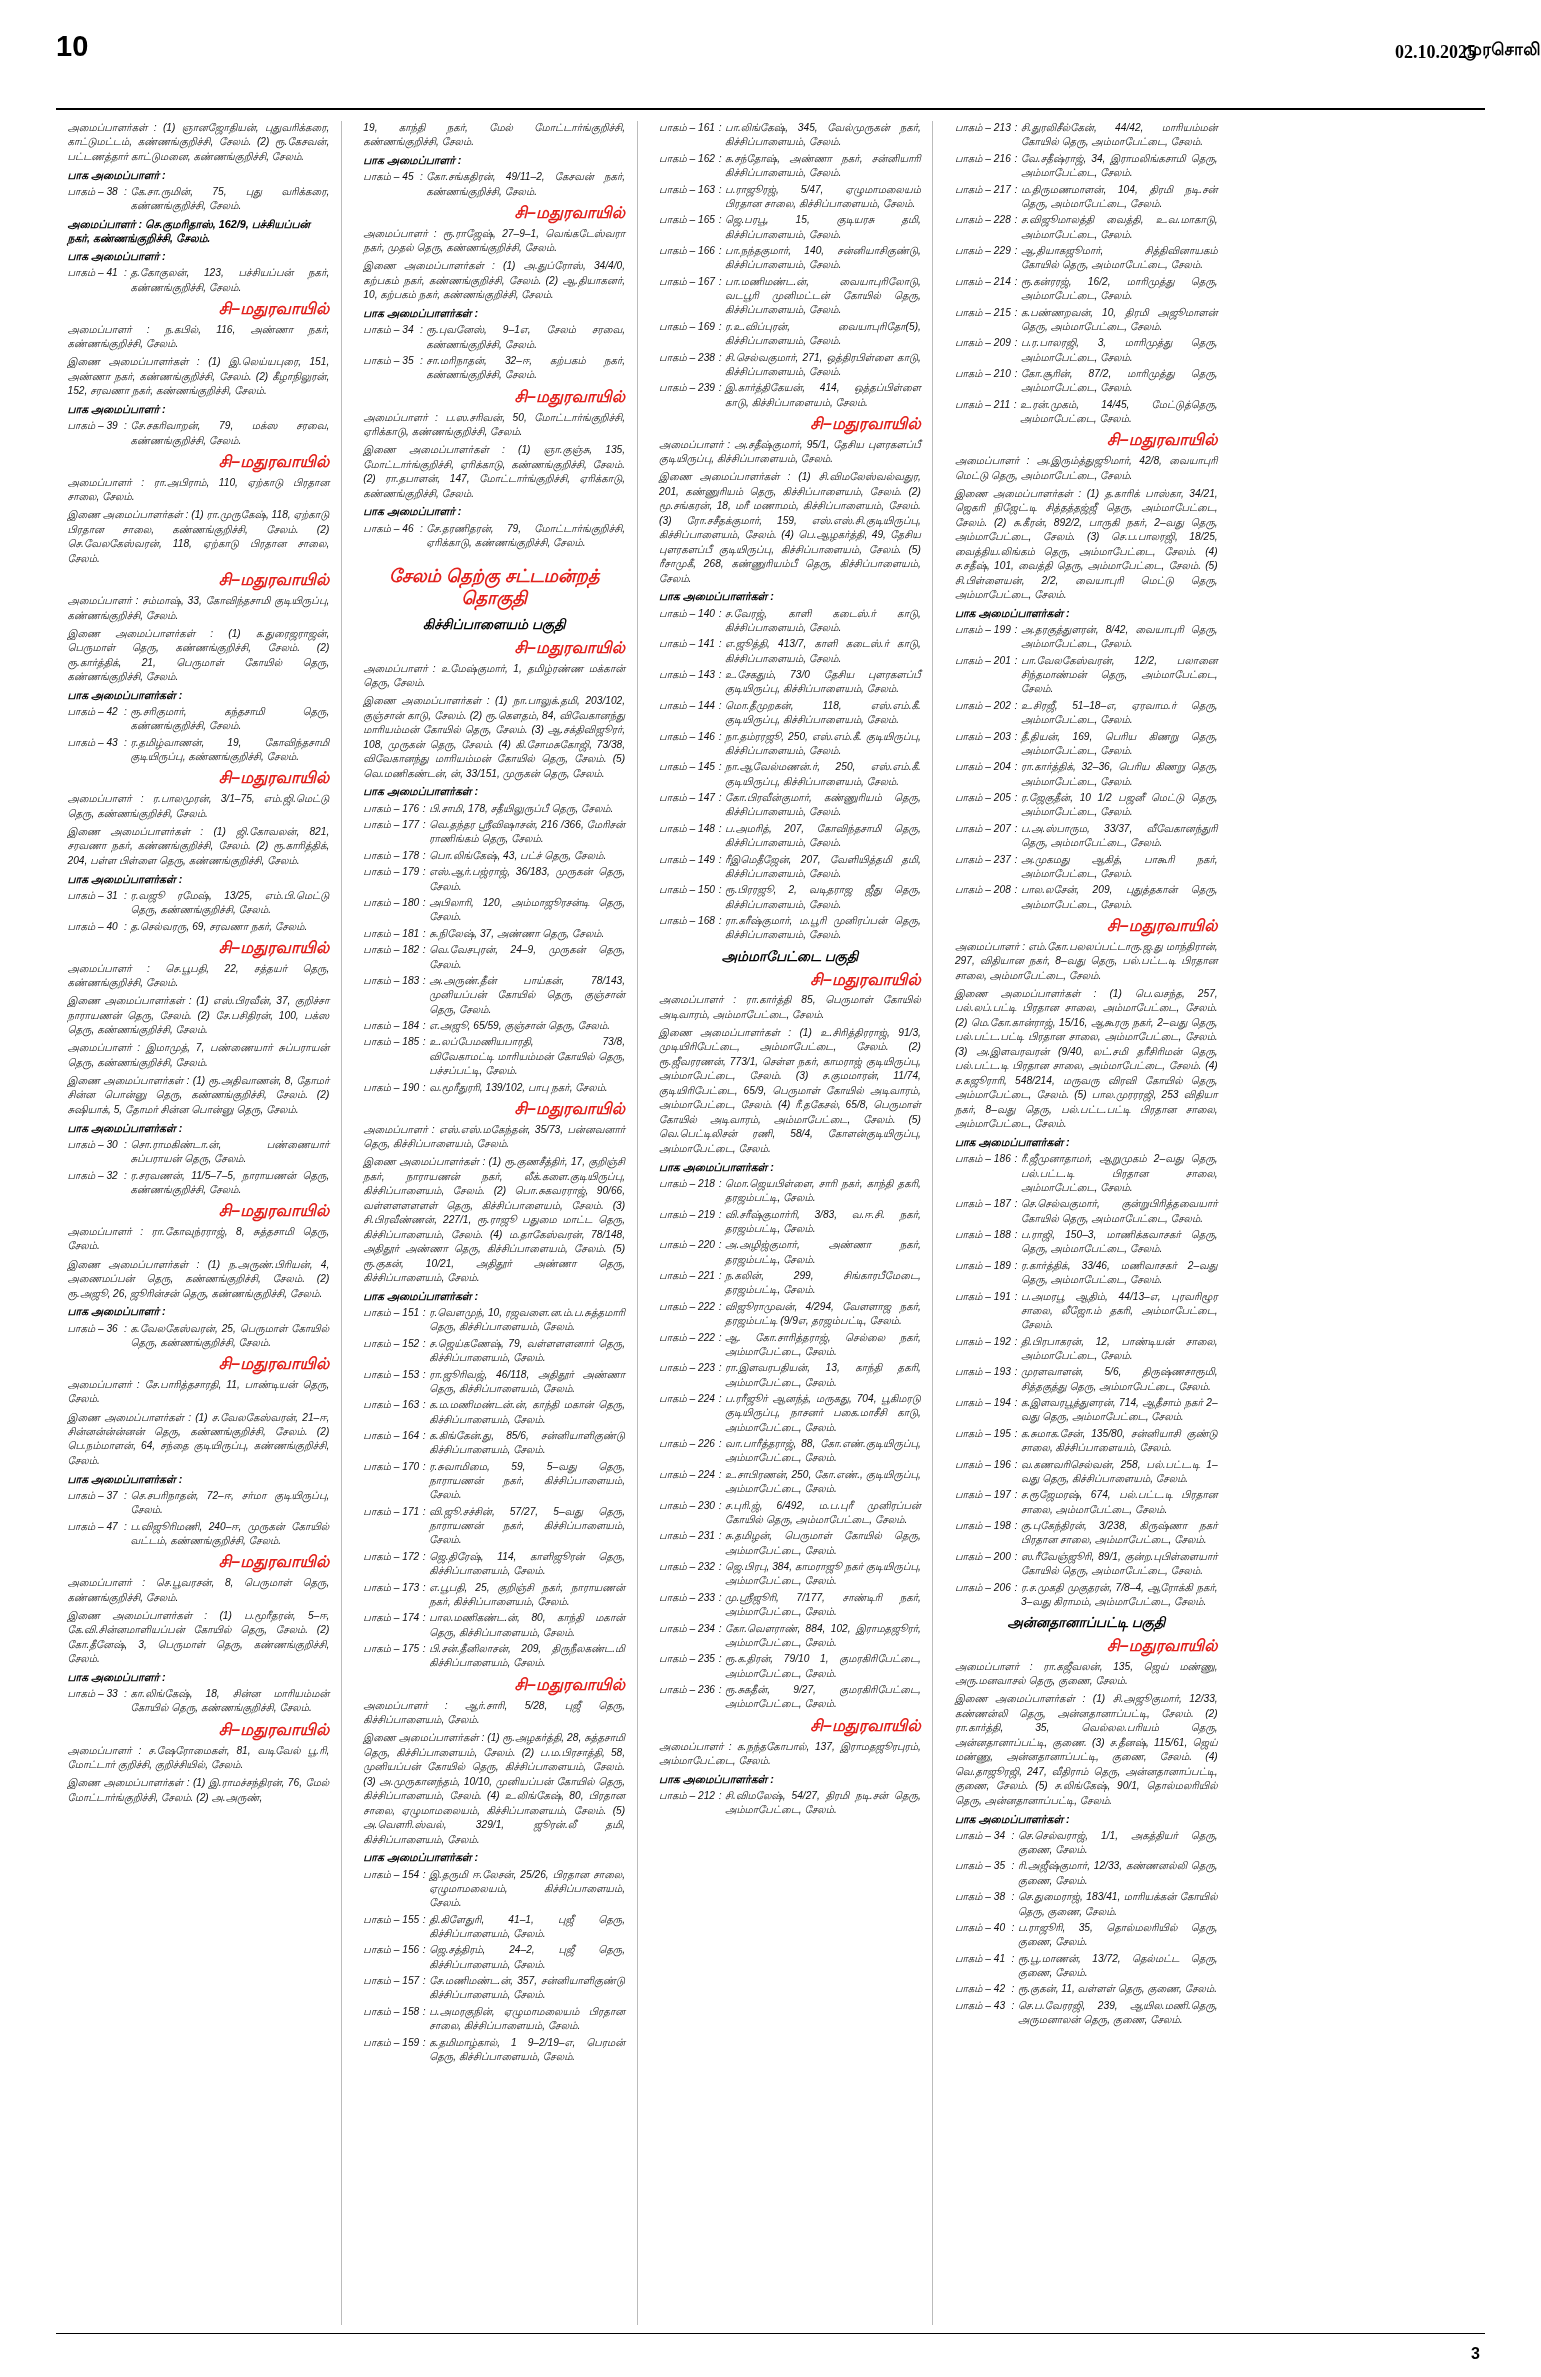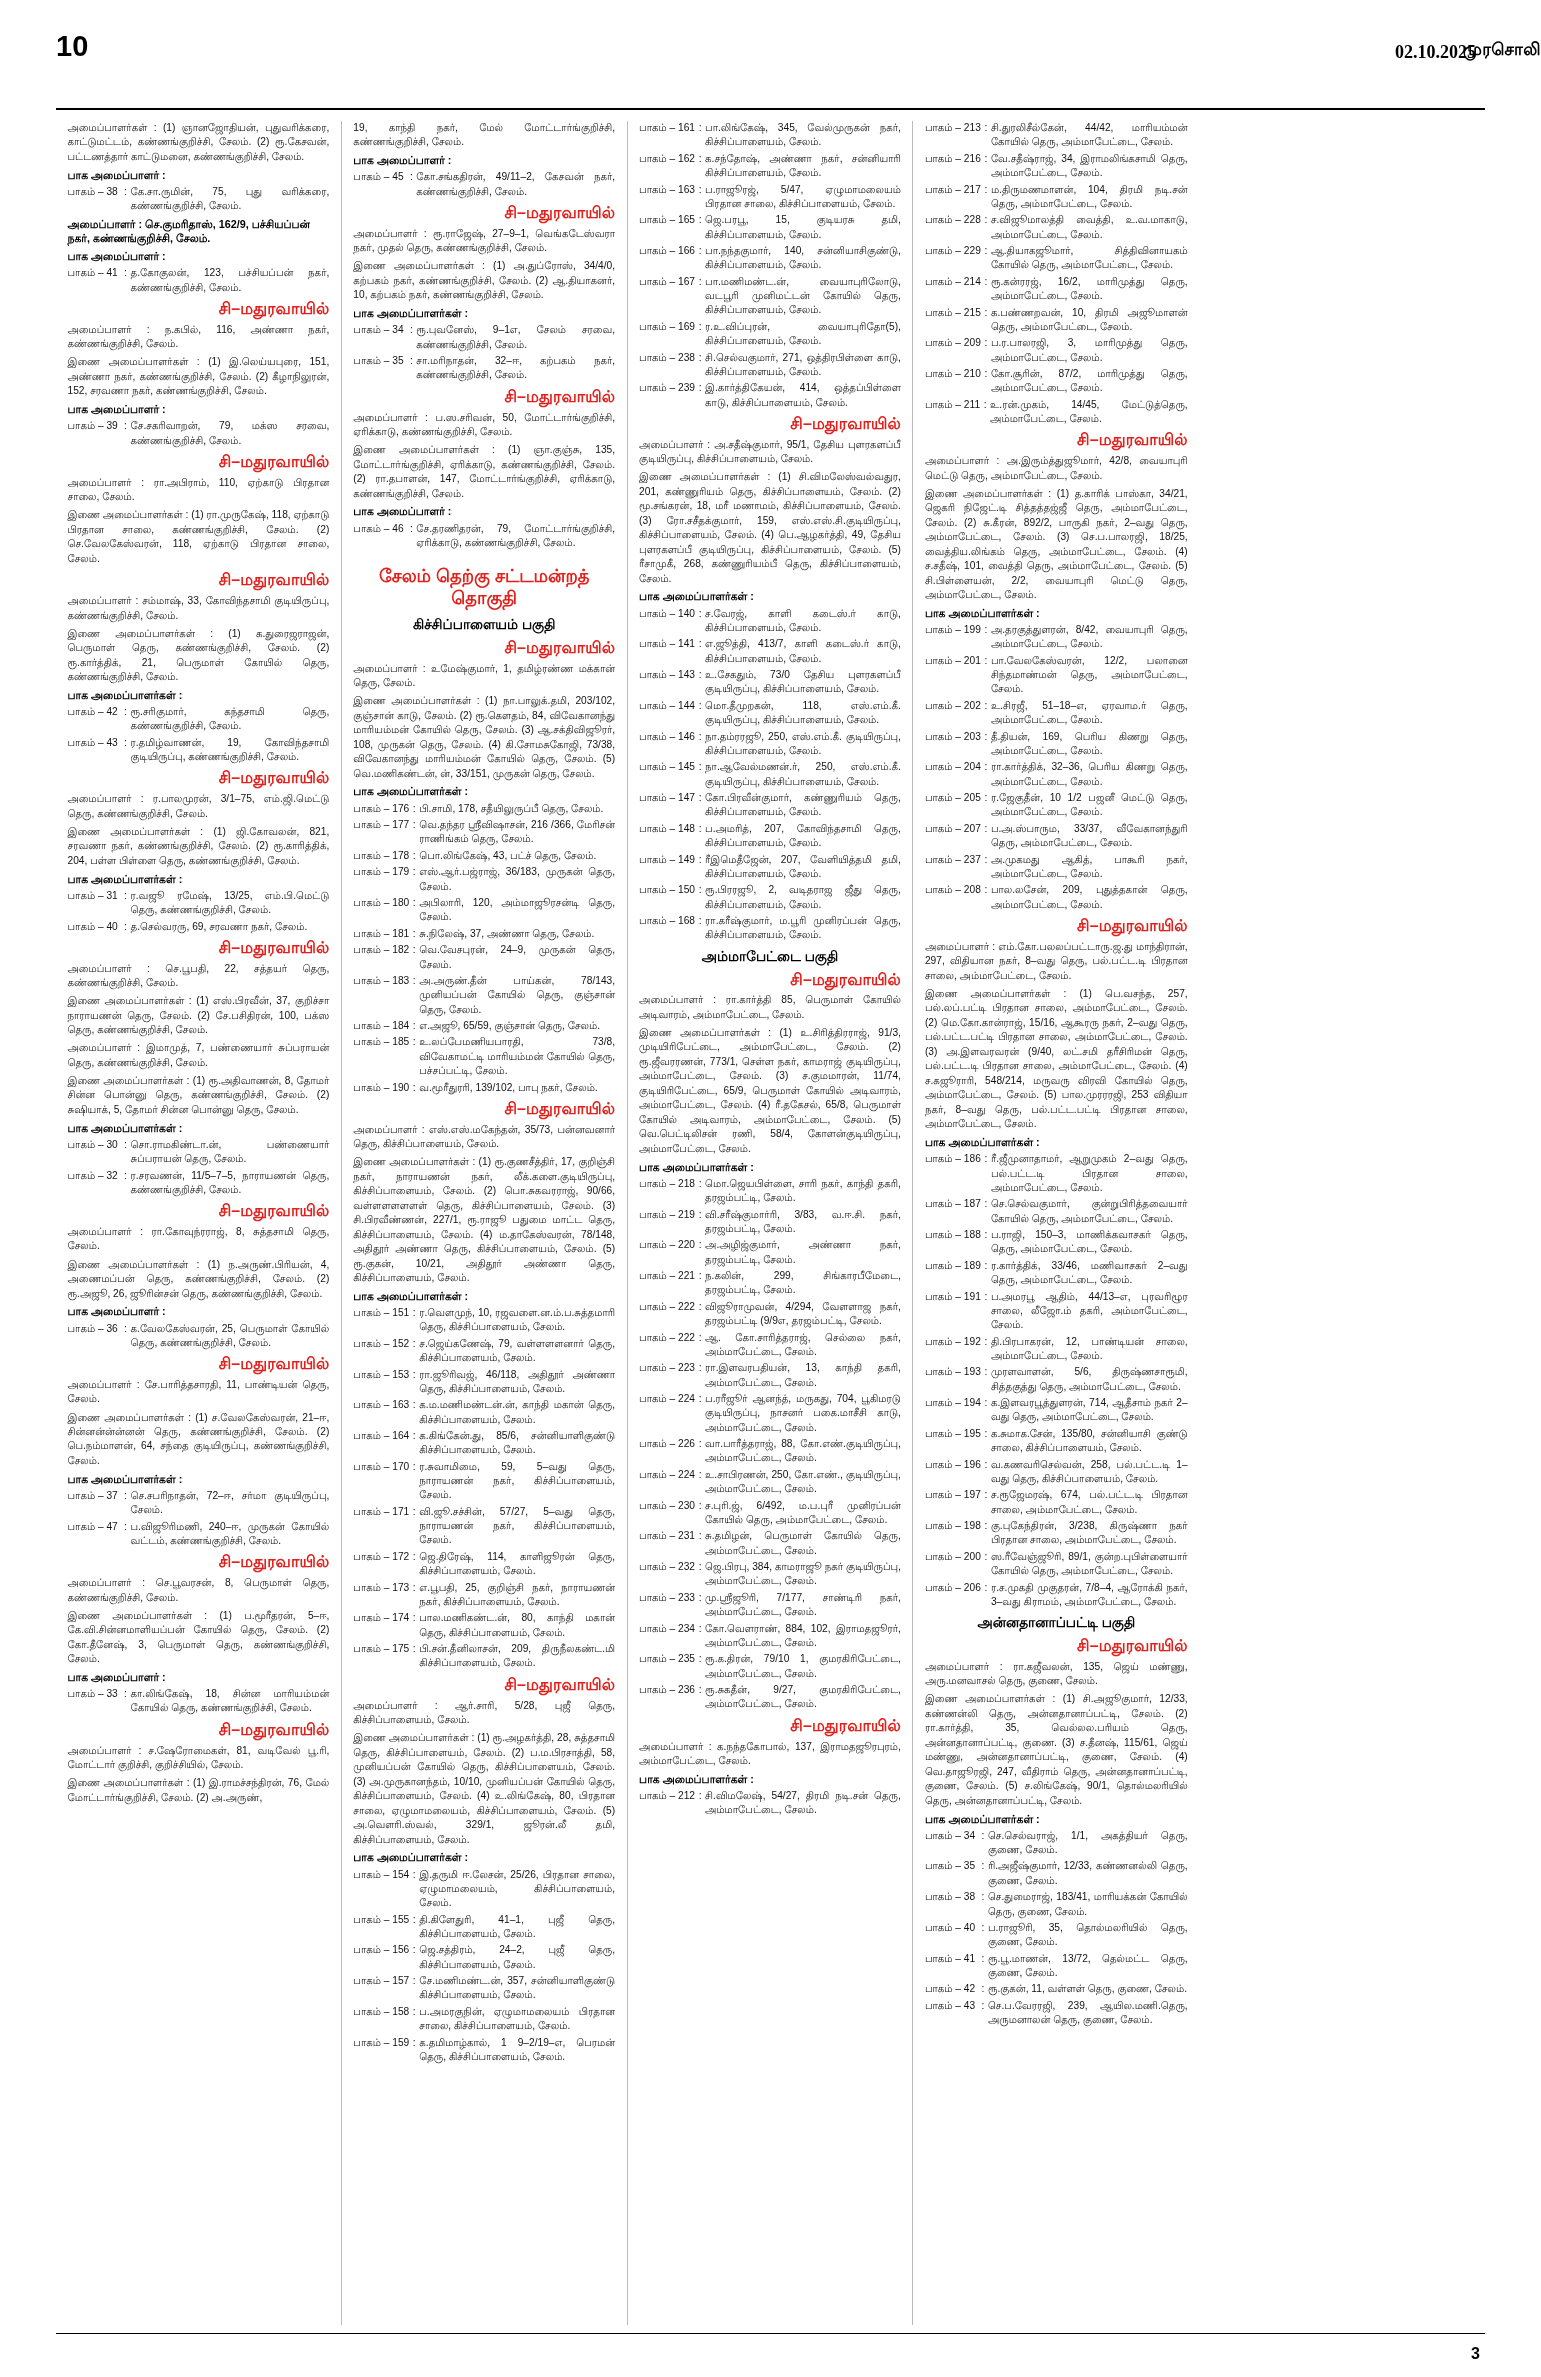--- a/index.html
+++ b/index.html
@@ -39,21 +39,22 @@
   .rule-bottom{
     position:absolute;left:56px;right:56px;bottom:43px;height:1.4px;background:#000;
   }
   .folio{
     position:absolute;right:61px;bottom:14.4px;font-size:16px;font-weight:bold;color:#000;
   }
   
   .cols{
     position:absolute;left:56px;top:121px;right:56px;bottom:52px;
     display:flex;
-    gap:0;
+    gap:10px;
+    font-style:italic;
   }
   .col{
     width:20%;
     box-sizing:border-box;
     padding:0 11.5px;
     border-right:0.7px solid #bbb;
   }
   .col:last-child{border-right:none;}
   .hdr-red{
     color:#e2211c;font-weight:bold;font-size:16px;text-align:right;

